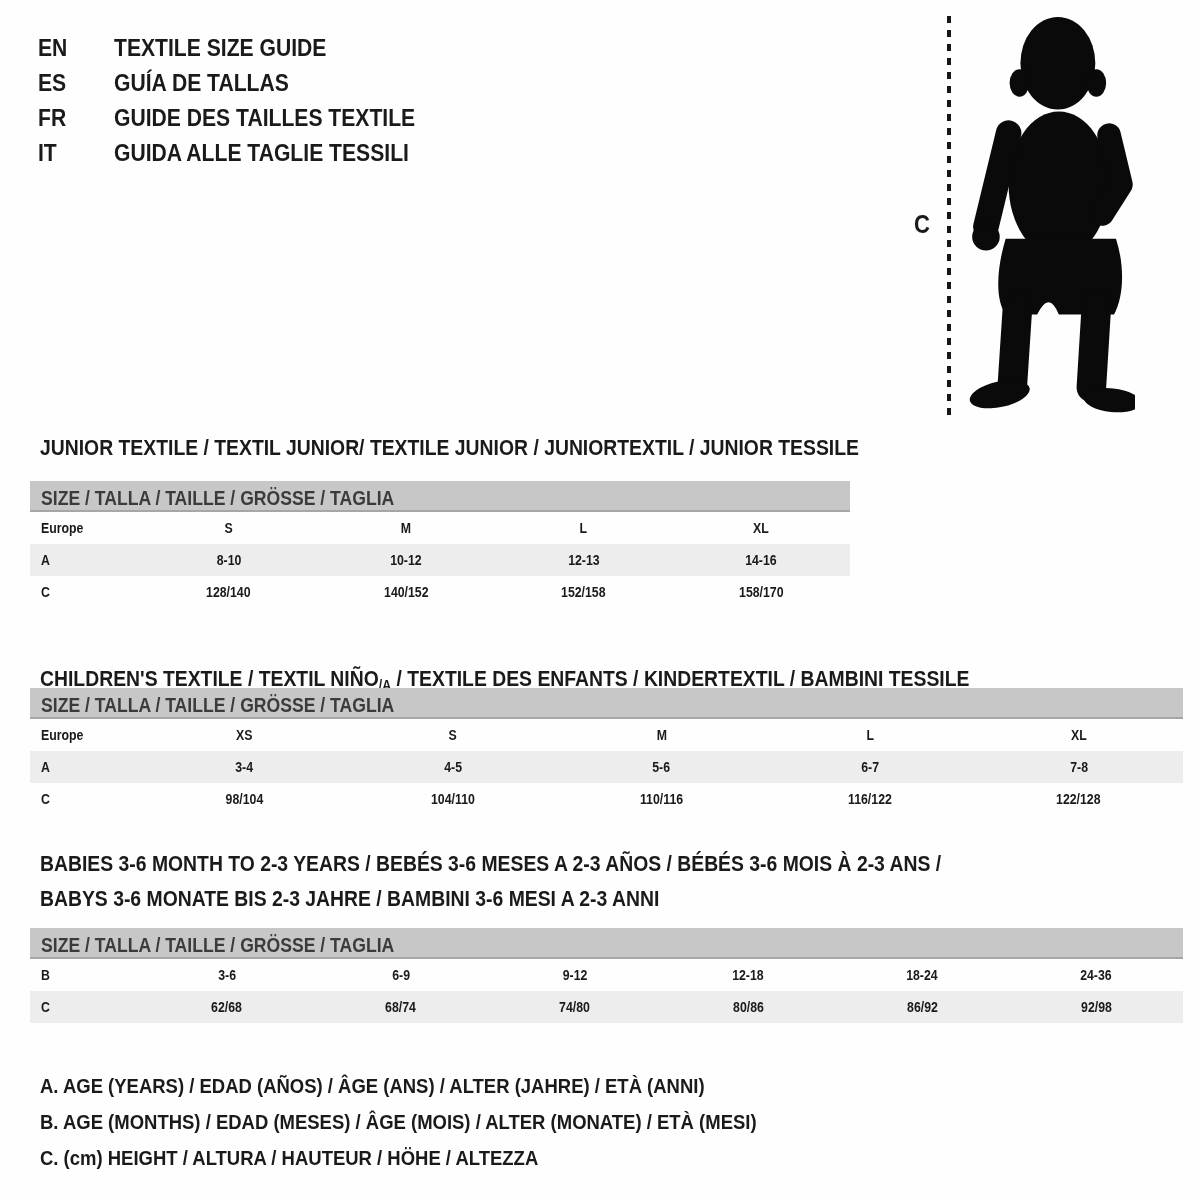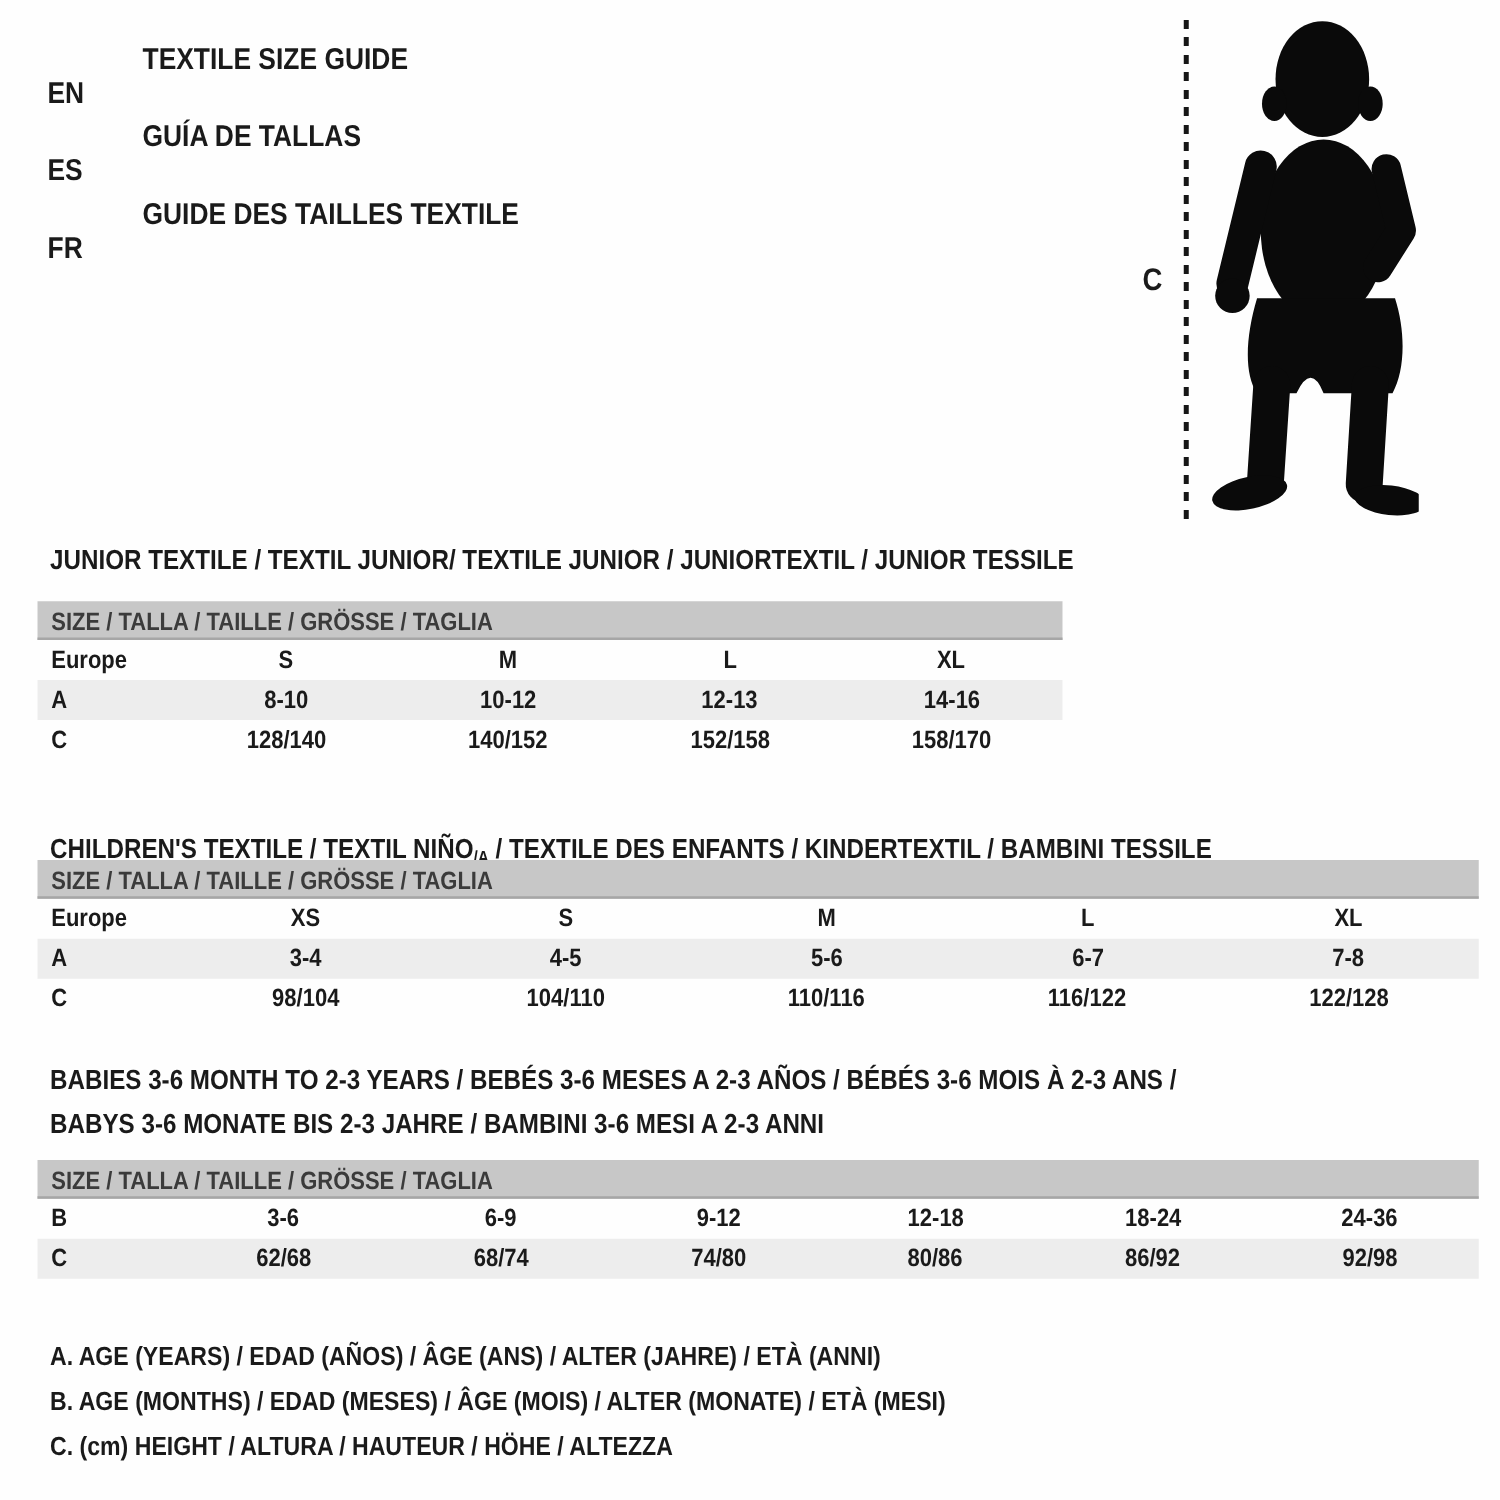--- a/index.html
+++ b/index.html
@@ -9,41 +9,41 @@
     font-family:"Liberation Sans","DejaVu Sans",sans-serif;
     font-weight:700;
   }
   
   .cx{display:inline-block;transform:scaleX(.88);transform-origin:0 50%;white-space:nowrap;}
   .cxc{display:inline-block;transform:scaleX(.88);transform-origin:50% 50%;white-space:nowrap;}
 
   
   .lang{position:absolute;left:38px;top:30px;font-size:24px;line-height:35px;}
   .lang-row{display:flex;}
-  .lang-code{width:76px;margin-top:27px;}
+  .lang-code{width:76px;}
   
   .measure-line{
     position:absolute;left:947px;top:16px;width:4px;height:400px;
     background:repeating-linear-gradient(to bottom,#161616 0 7px,transparent 7px 14px);
   }
   .measure-c{position:absolute;left:914px;top:210px;font-size:25px;}
   .toddler{position:absolute;left:963px;top:12px;}
 
   
   .sec-title{position:absolute;left:40px;font-size:22px;line-height:35px;}
   .subA{font-size:14px;vertical-align:-4px;}
 
   
   .sizetable{position:absolute;left:30px;}
   .thead{
     height:29px;background:#c7c7c7;border-bottom:2px solid #a6a6a6;
     display:flex;align-items:flex-end;padding-left:11px;
     color:#3b3b3b;font-size:20px;
   }
-  .trow{display:flex;align-items:center;height:32px;font-size:20px;}
+  .trow{display:flex;align-items:center;height:32px;font-size:14px;}
   .trow.alt{background:#ededed;}
   .lbl{width:110px;padding-left:11px;box-sizing:border-box;text-align:left;}
   .val{flex:1;text-align:center;}
 
   
   .legend{position:absolute;left:40px;top:1068px;font-size:21px;line-height:36px;}
 </style>
 </head>
 <body>
 
@@ -52,20 +52,24 @@
     <span class="lang-code"><span class="cx">EN</span></span>
     <span class="cx">TEXTILE SIZE GUIDE</span>
   </div>
   <div class="lang-row">
     <span class="lang-code"><span class="cx">ES</span></span>
     <span class="cx">GUÍA DE TALLAS</span>
   </div>
   <div class="lang-row">
     <span class="lang-code"><span class="cx">FR</span></span>
     <span class="cx">GUIDE DES TAILLES TEXTILE</span>
+  </div>
+  <div class="lang-row">
+    <span class="lang-code"><span class="cx">IT</span></span>
+    <span class="cx">GUIDA ALLE TAGLIE TESSILI</span>
   </div>
 </div>
 
 <div class="measure-line"></div>
 <div class="measure-c"><span class="cx">C</span></div>
 <svg class="toddler" width="172" height="404" viewBox="0 0 172 410" fill="#0a0a0a" stroke="none">
 
   <ellipse cx="95" cy="52" rx="38" ry="47"></ellipse>
   <ellipse cx="56" cy="72" rx="10" ry="14"></ellipse>
   <ellipse cx="134" cy="72" rx="10" ry="14"></ellipse>

